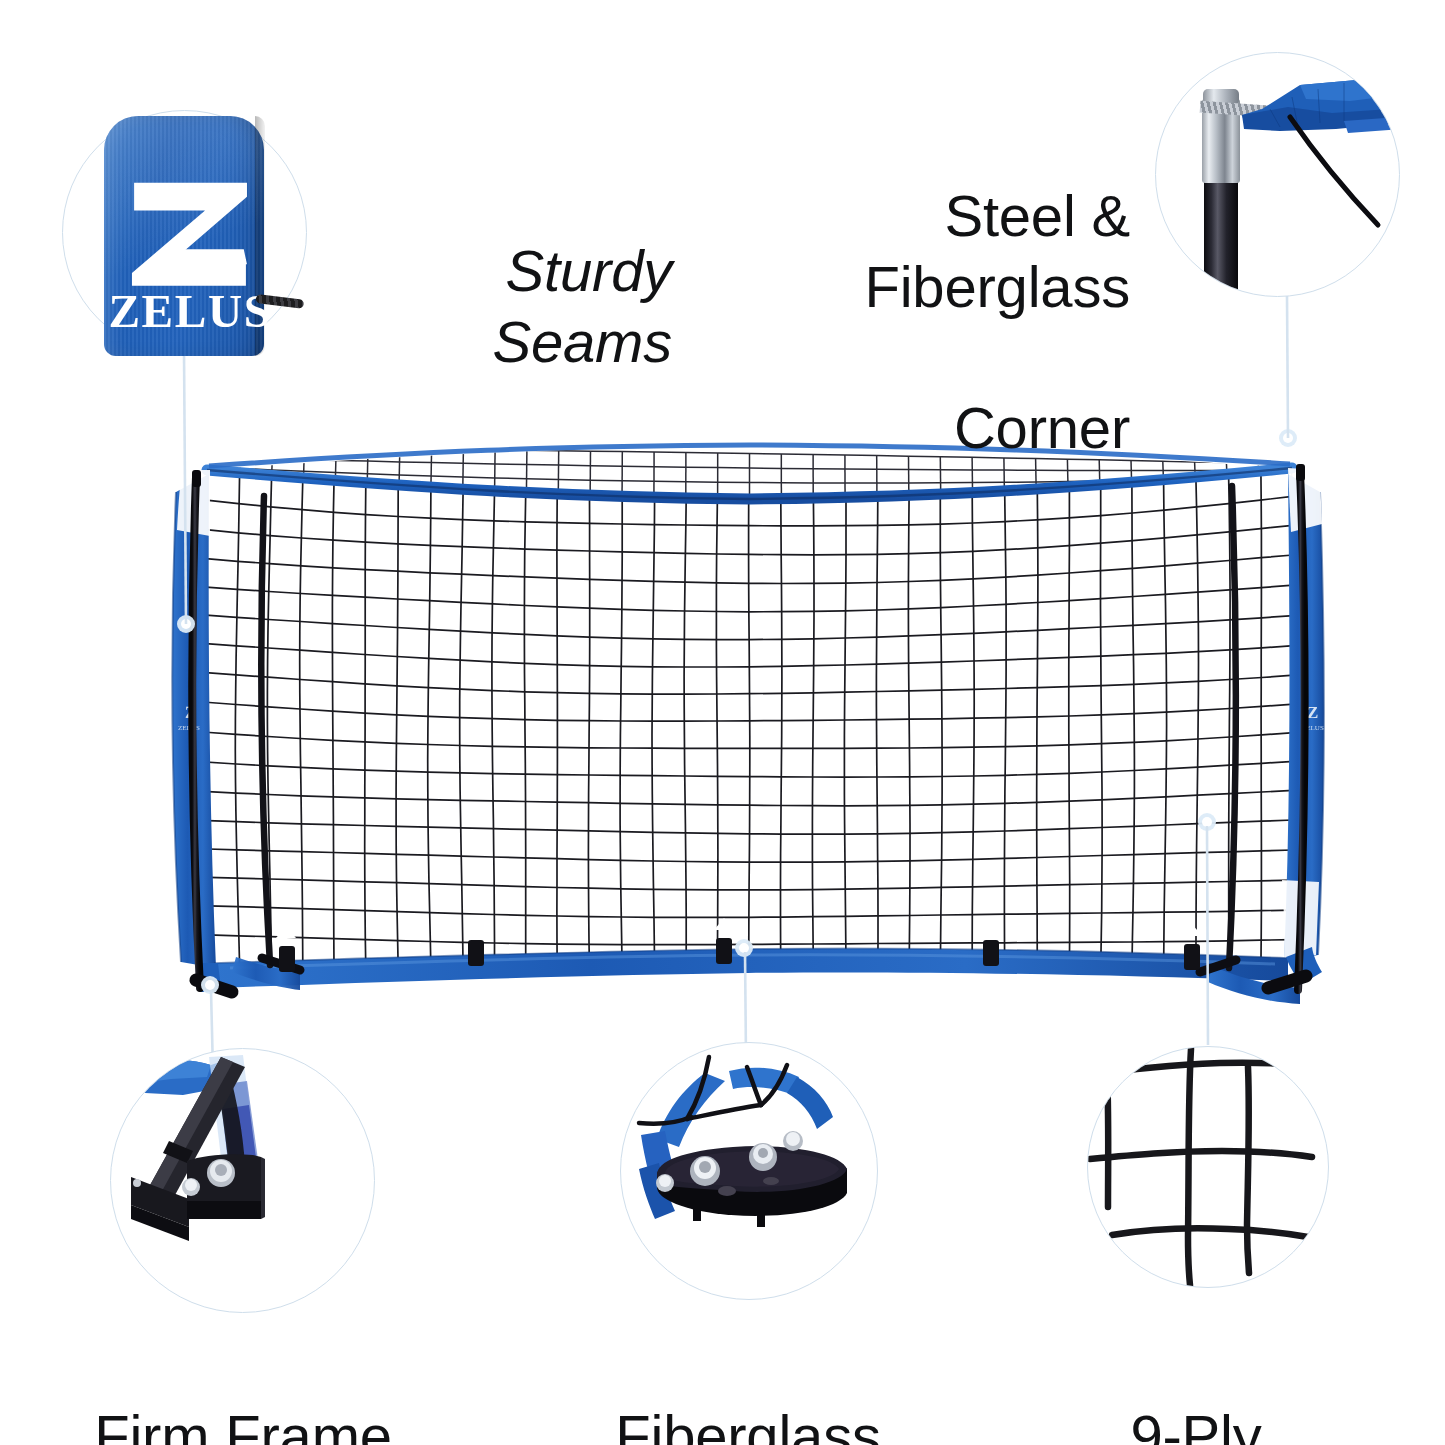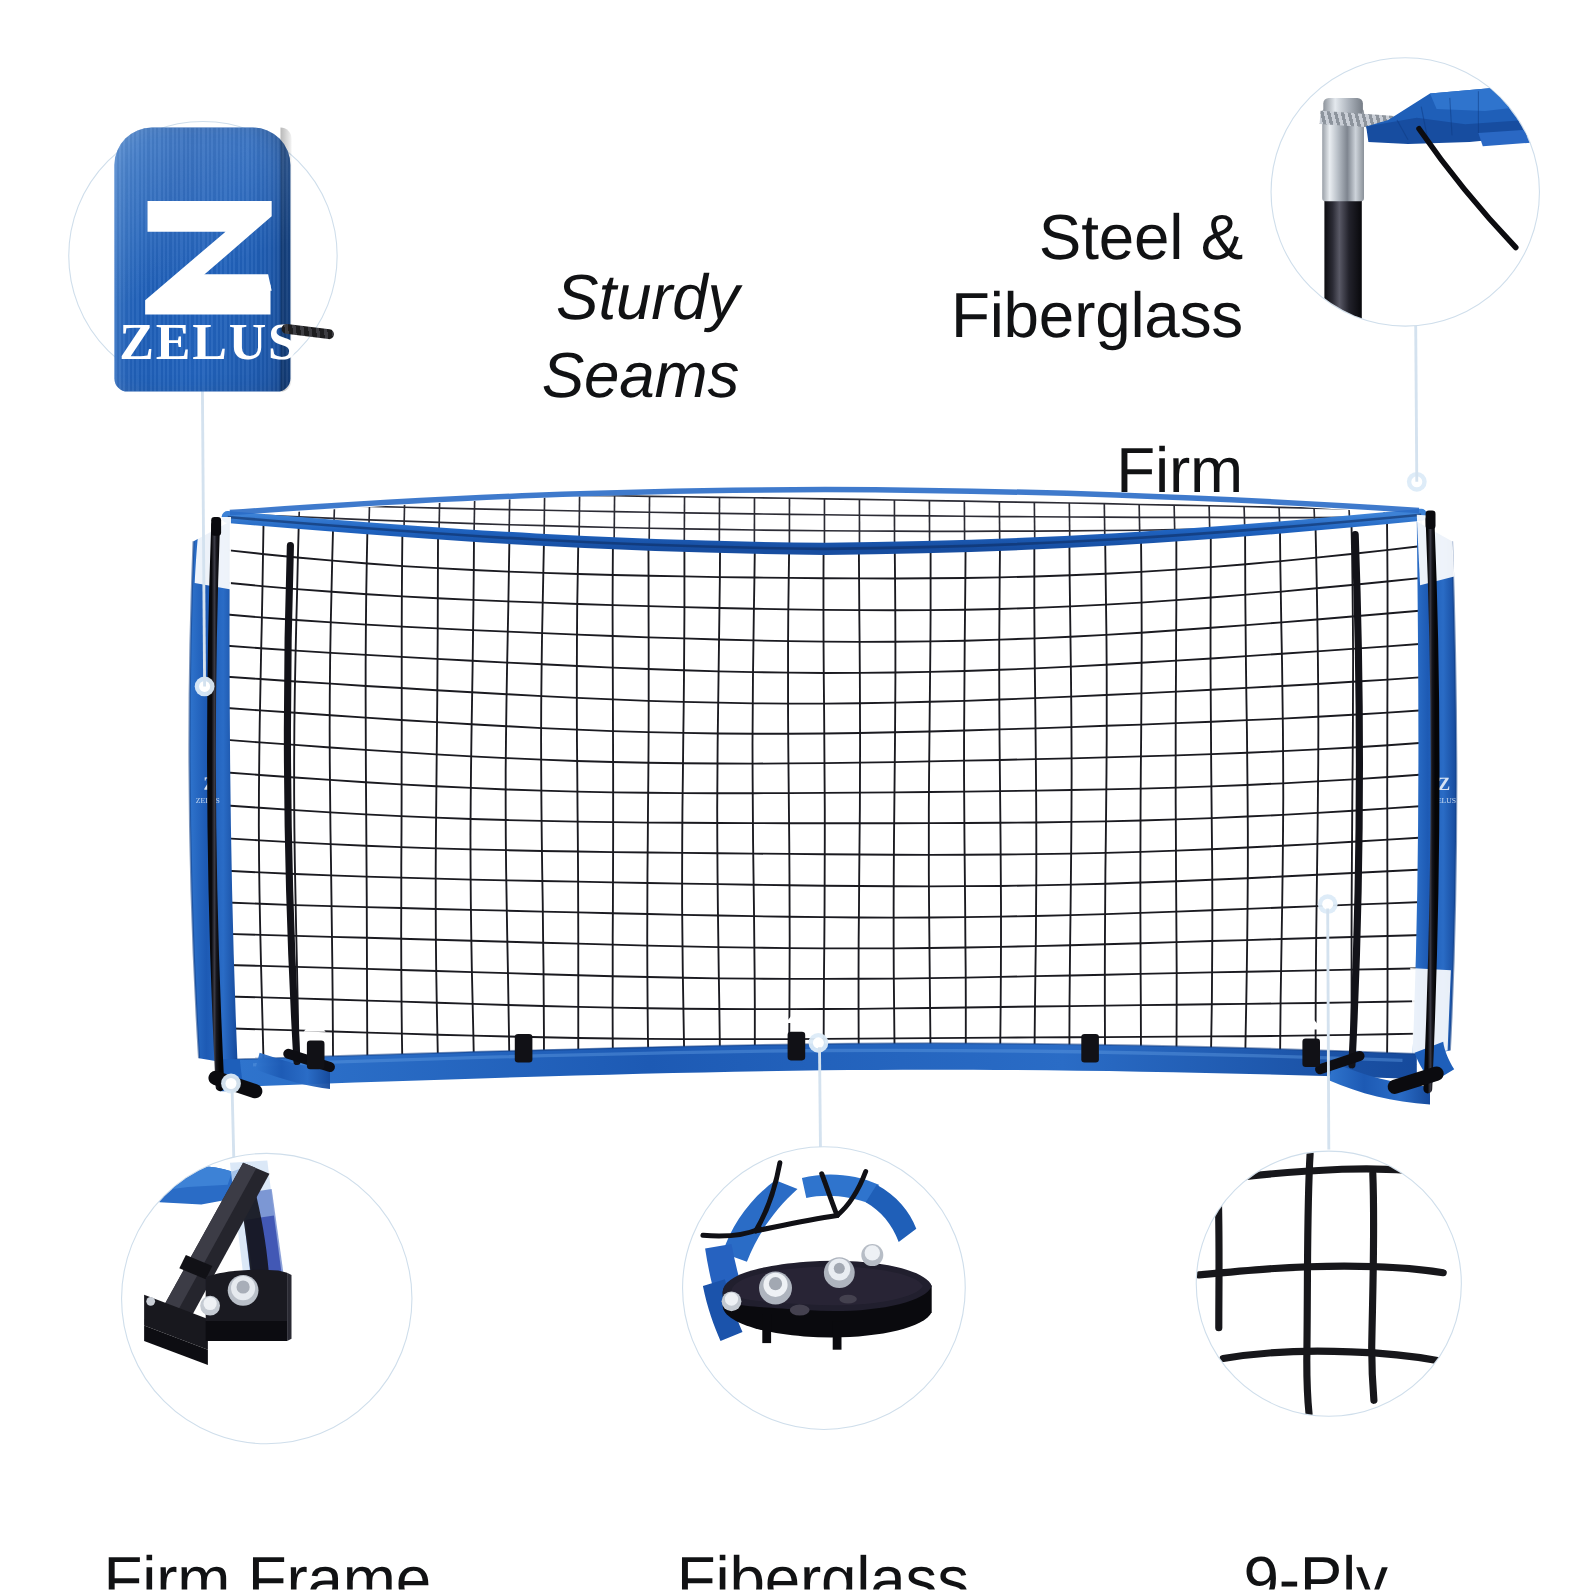--- a/index.html
+++ b/index.html
@@ -374,21 +374,21 @@
       </svg>
 
       <svg class="abs" style="left:130px;top:60px;width:120px;height:130px;" viewBox="0 0 120 130" xmlns="http://www.w3.org/2000/svg">
         <path d="M4,4 C26,36 54,72 92,112" stroke="#0c0c10" stroke-width="5" fill="none" stroke-linecap="round"></path>
       </svg>
     </div>
   </div>
 
   <div class="callout-label right" style="left:740px;top:110px;width:390px;">
     <span>Steel &amp; Fiberglass</span><br>
-    <span>Firm</span>
+    <span>Corner</span>
   </div>
 
   <div class="detail-circle" style="left:110px;top:1048px;width:265px;height:265px;">
     <div class="abs" style="left:0;top:0;width:265px;height:265px;">
       <svg style="width:265px;height:265px" viewBox="0 0 265 265" xmlns="http://www.w3.org/2000/svg">
 
         <path d="M22,22 C48,10 76,8 100,16 L112,12 L104,40 L72,46 L34,44 Z" fill="#2a6cc6"></path>
         <path d="M22,22 C48,10 76,8 100,16 L96,28 L60,30 L30,34 Z" fill="#3d82d6"></path>
 
         <path d="M98,8 L132,6 L146,120 L112,126 Z" fill="#cfe0f4" opacity=".75"></path>

